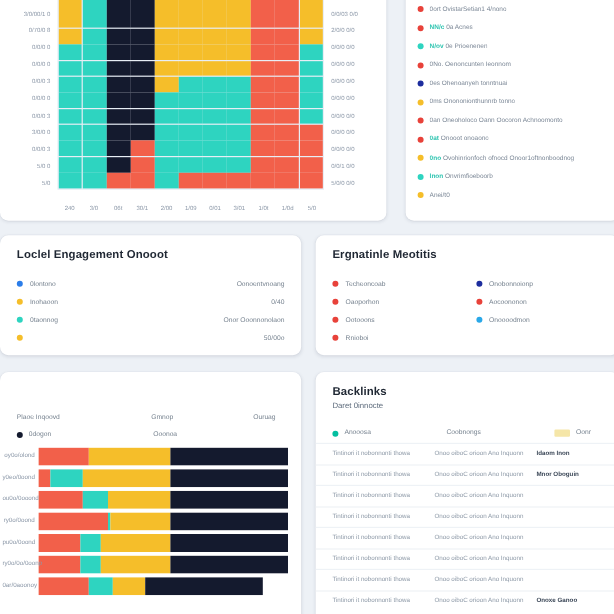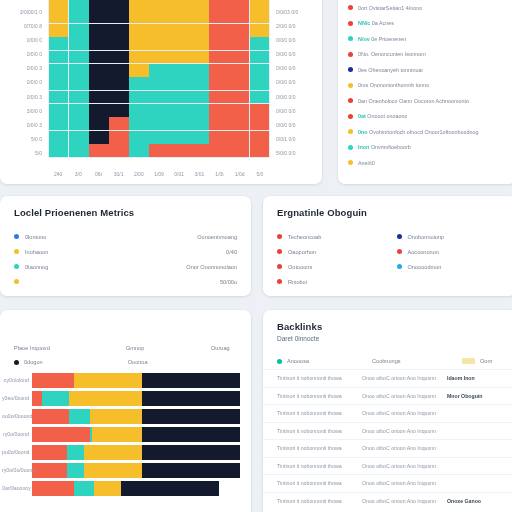--- a/index.html
+++ b/index.html
@@ -490,21 +490,21 @@
         <span class="legend-text"><span class="lead">Inon </span>Onvrimfioeboorb</span>
       </div>
       <div class="legend-row">
         <span class="dot" style="background: rgb(245, 190, 42);"></span>
         <span class="legend-text">Anei/t0</span>
       </div>
     </div>
 </div>
 
 <div class="card" id="social-card">
-  <div class="card-title">Loclel Prioenenen Metrics</div>
+  <div class="card-title">Loclel Engagement Onooot</div>
   <div class="kv-list" id="social-list">
       <div class="kv-row">
         <span class="dot" style="background: rgb(43, 125, 233);"></span>
         <span class="kv-label">0lontono</span>
         <span class="kv-value">Oonoentvnoang</span>
       </div>
       <div class="kv-row">
         <span class="dot" style="background: rgb(245, 190, 42);"></span>
         <span class="kv-label">Inohaoon</span>
         <span class="kv-value">0/40</span>
@@ -516,21 +516,21 @@
       </div>
       <div class="kv-row">
         <span class="dot" style="background: rgb(245, 190, 42);"></span>
         <span class="kv-label"></span>
         <span class="kv-value">50/00o</span>
       </div>
     </div>
 </div>
 
 <div class="card" id="engagement-card">
-  <div class="card-title">Ergnatinle Oboguin</div>
+  <div class="card-title">Ergnatinle Meotitis</div>
   <div class="two-col">
     <div id="eng-left">
         <div class="kv-row">
           <span class="dot" style="background: rgb(232, 66, 58);"></span>
           <span class="kv-label">Techeoncoab</span>
         </div>
         <div class="kv-row">
           <span class="dot" style="background: rgb(232, 66, 58);"></span>
           <span class="kv-label">Oaoporhon</span>
         </div>

